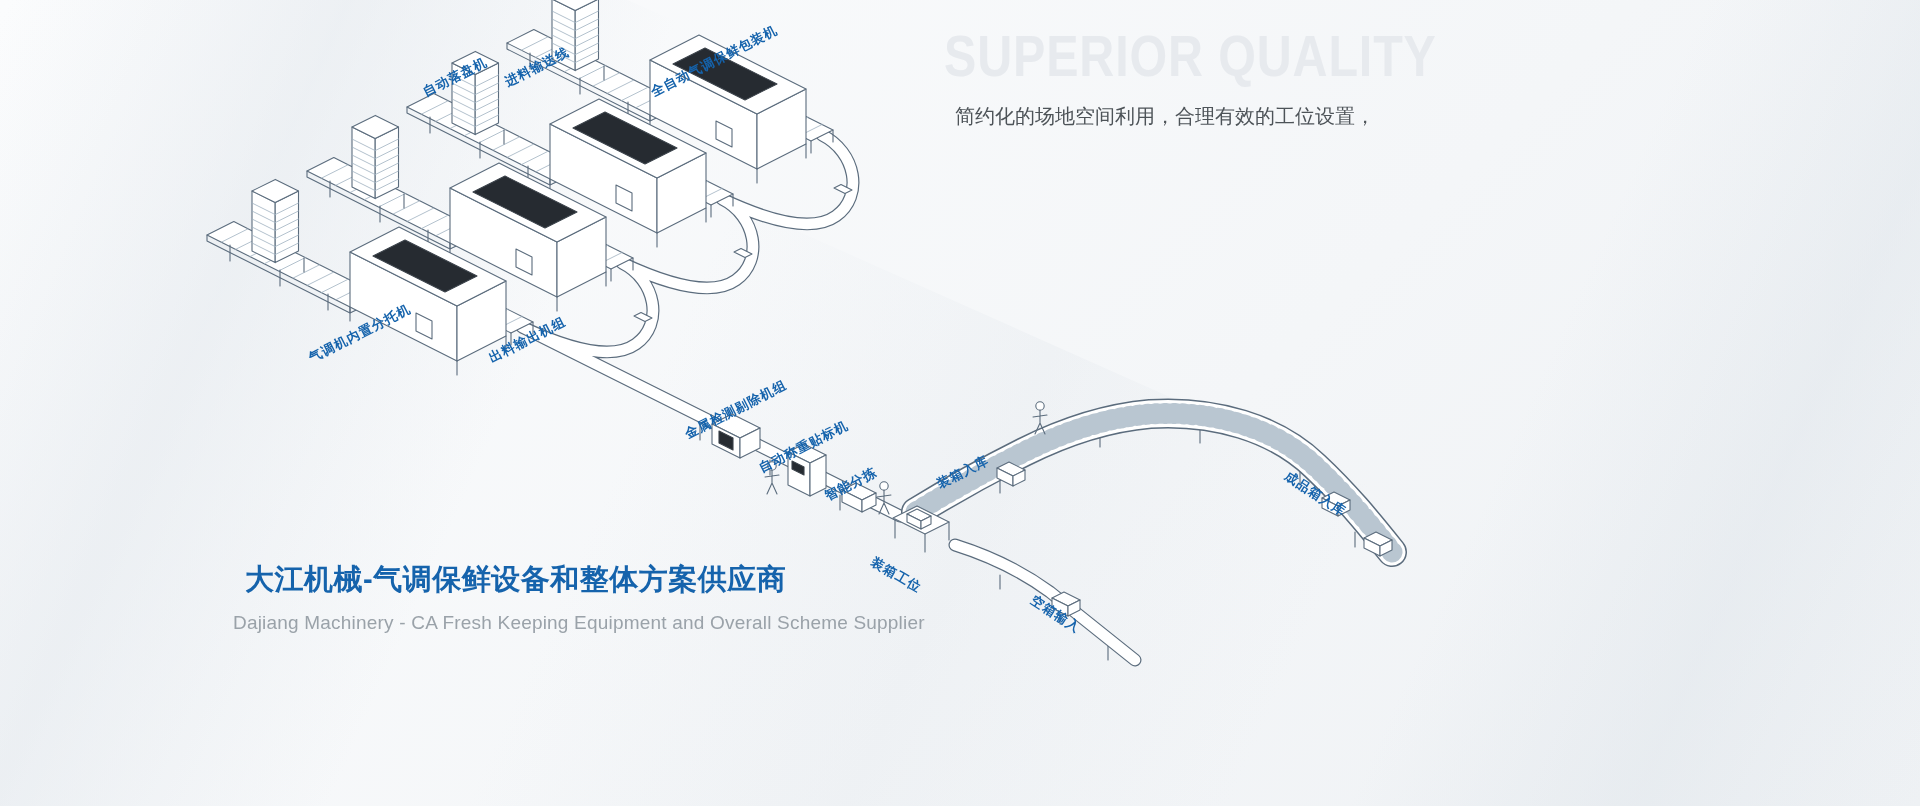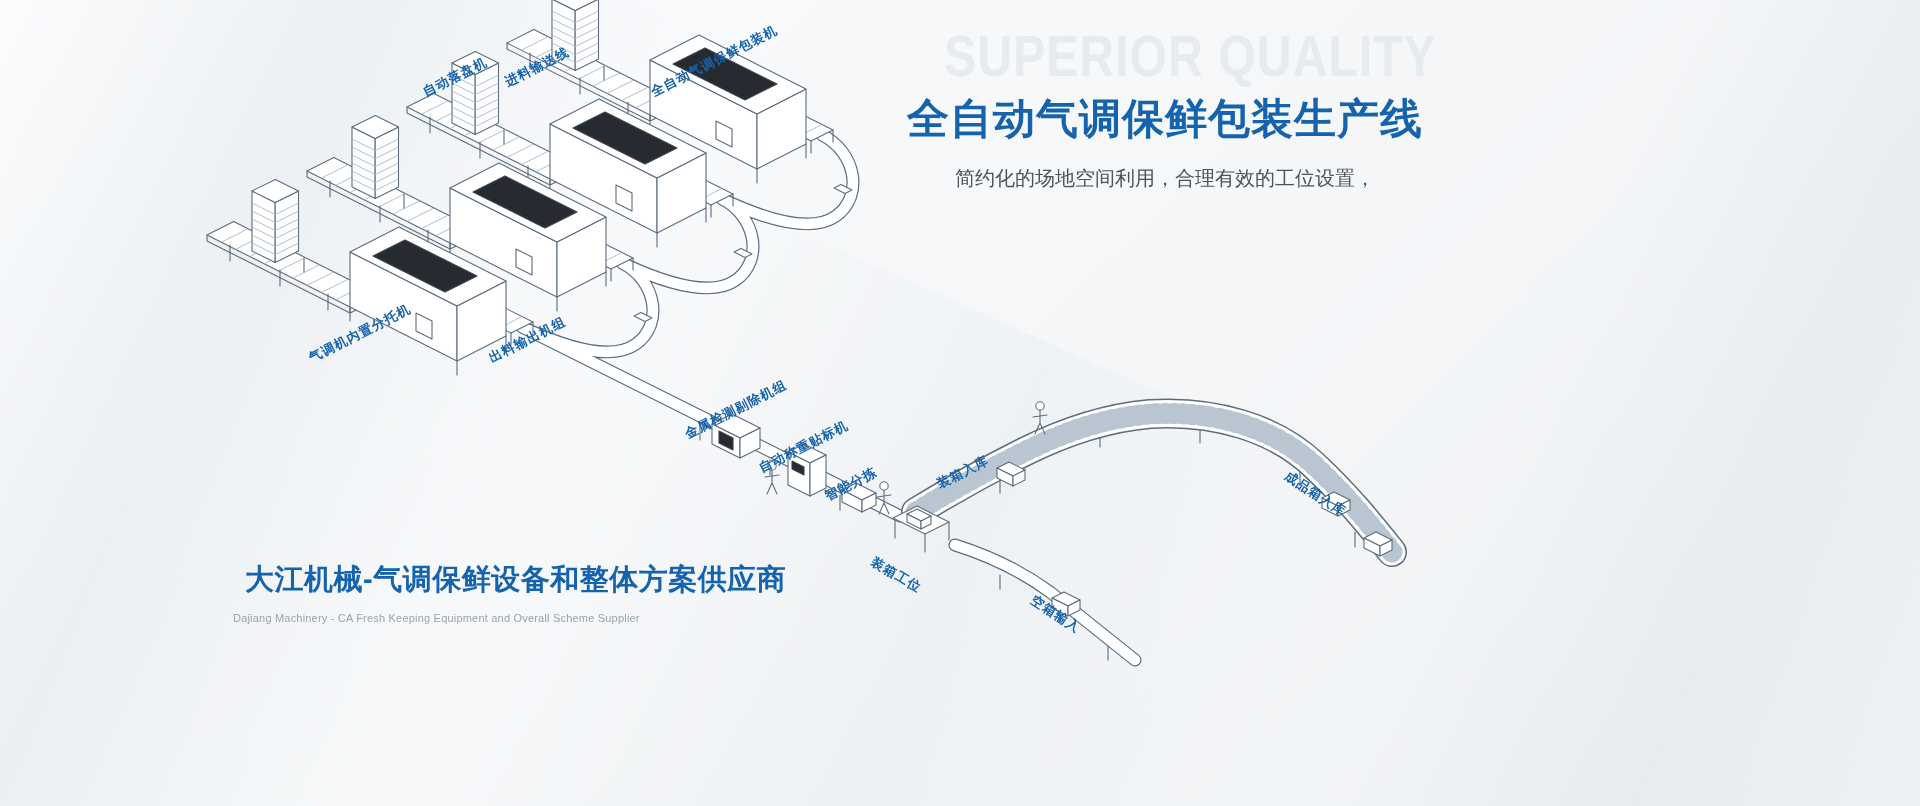--- a/index.html
+++ b/index.html
@@ -48,21 +48,21 @@
   }
   .hero-title{
     margin:6px 0 0;font-size:42px;font-weight:800;letter-spacing:1px;
     color:var(--accent_blue,#1563ac);white-space:nowrap;
   }
   .hero-sub{margin:17px;font-size:20px;color:var(--subtitle_gray,#4d5358);line-height:34px;}
   .hero-sub.first{margin-top:14px;}
 
   .brand{position:absolute;left:233px;top:548px;}
   .brand-title{margin:12px;font-size:29px;font-weight:800;letter-spacing:.5px;color:var(--accent_blue,#1563ac);white-space:nowrap;}
-  .brand-sub{margin:7px 0 0;font-size:11px;color:#9aa2a9;letter-spacing:.2px;white-space:nowrap;}
+  .brand-sub{margin:7px 0 0;font-size:19px;color:#9aa2a9;letter-spacing:.2px;white-space:nowrap;}
 </style>
 </head>
 <body>
 
 <div class="streak s1"></div>
 <div class="streak s2"></div>
 <div class="streak s3"></div>
 
 <svg class="scene" width="1920" height="806" viewBox="0 0 1920 806">
   <defs>
@@ -188,20 +188,19 @@
 <div class="mlabel" style="left:686px;top:426px;transform:rotate(-27deg)">金属检测剔除机组</div>
 <div class="mlabel" style="left:760px;top:460px;transform:rotate(-27deg)">自动称重贴标机</div>
 <div class="mlabel" style="left:826px;top:488px;transform:rotate(-27deg)">智能分拣</div>
 <div class="mlabel" style="left:938px;top:476px;transform:rotate(-27deg)">装箱入库</div>
 <div class="mlabel" style="left:872px;top:552px;transform:rotate(30deg)">装箱工位</div>
 <div class="mlabel" style="left:1286px;top:466px;transform:rotate(33deg)">成品箱入库</div>
 <div class="mlabel" style="left:1032px;top:590px;transform:rotate(33deg)">空箱输入</div>
 
 <div class="hero">
   <div class="watermark">SUPERIOR QUALITY</div>
-  <h1 class="hero-title">全自动气调保鲜包装生产线</h1>
   <p class="hero-sub first">简约化的场地空间利用，合理有效的工位设置，</p>
 </div>
 
 <div class="brand">
   <h2 class="brand-title">大江机械-气调保鲜设备和整体方案供应商</h2>
   <p class="brand-sub">Dajiang Machinery - CA Fresh Keeping Equipment and Overall Scheme Supplier</p>
 </div>
 
 </body></html>

